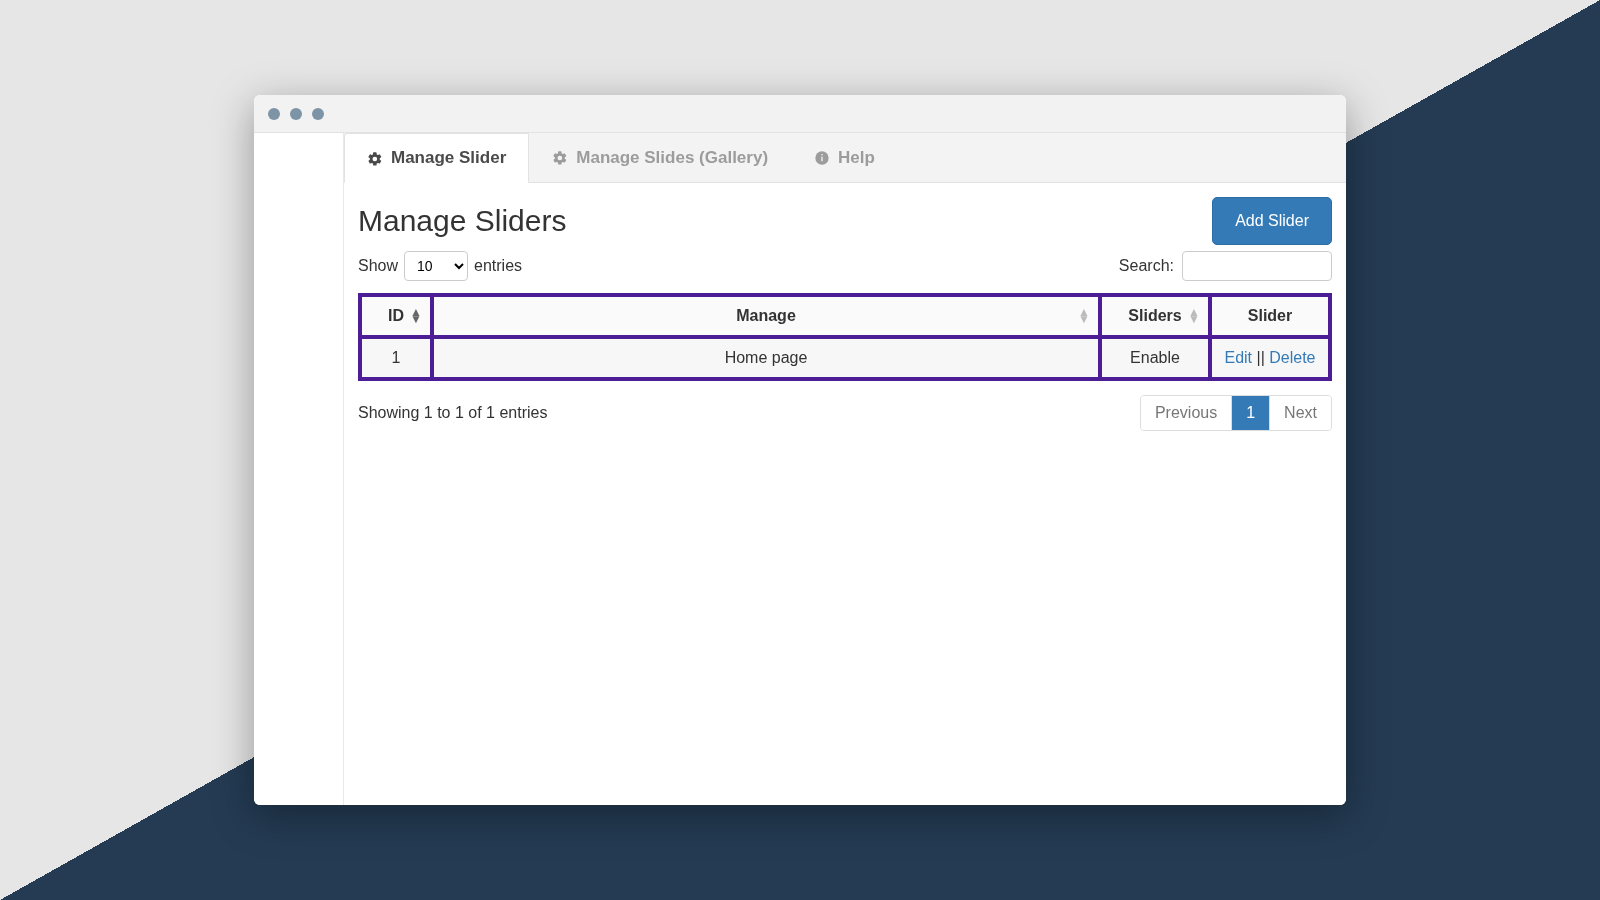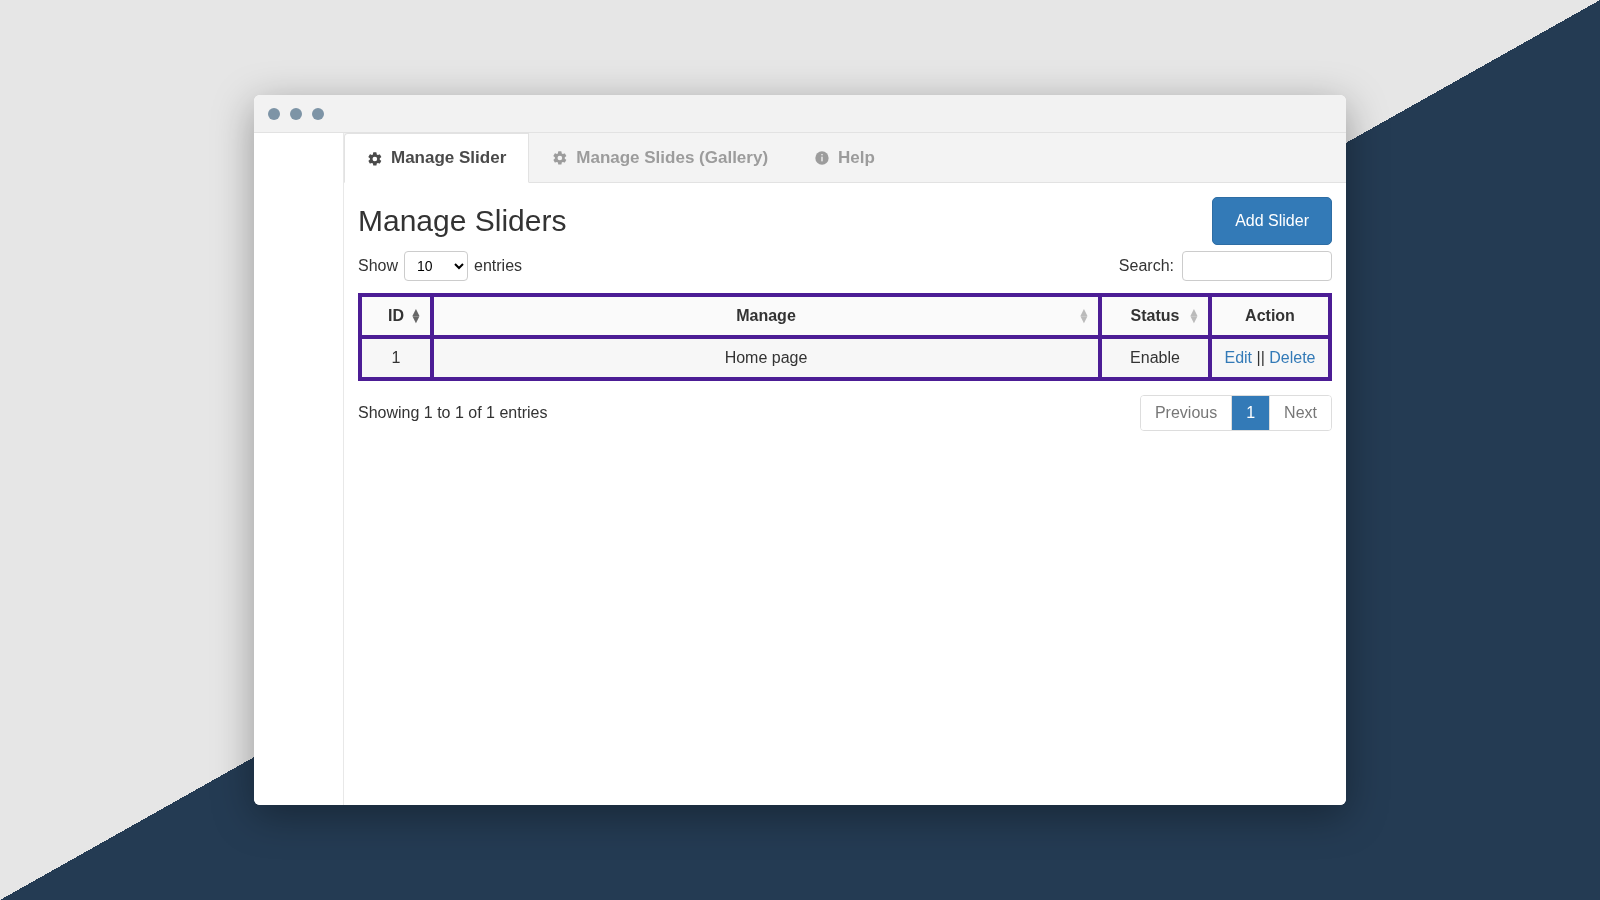--- a/index.html
+++ b/index.html
@@ -163,25 +163,25 @@
               <tr>
                 <th style="width:72px">
                   <span>ID</span>
                   <span class="sort-icons asc">▲<br>▼</span>
                 </th>
                 <th>
                   <span>Manage</span>
                   <span class="sort-icons">▲<br>▼</span>
                 </th>
                 <th style="width:110px">
-                  <span>Status</span>
+                  <span>Sliders</span>
                   <span class="sort-icons">▲<br>▼</span>
                 </th>
                 <th style="width:120px">
-                  <span>Action</span>
+                  <span>Slider</span>
                 </th>
               </tr>
             </thead>
             <tbody>
               <tr>
                 <td>1</td>
                 <td>Home page</td>
                 <td>Enable</td>
                 <td>
                   <a class="link">Edit</a>

